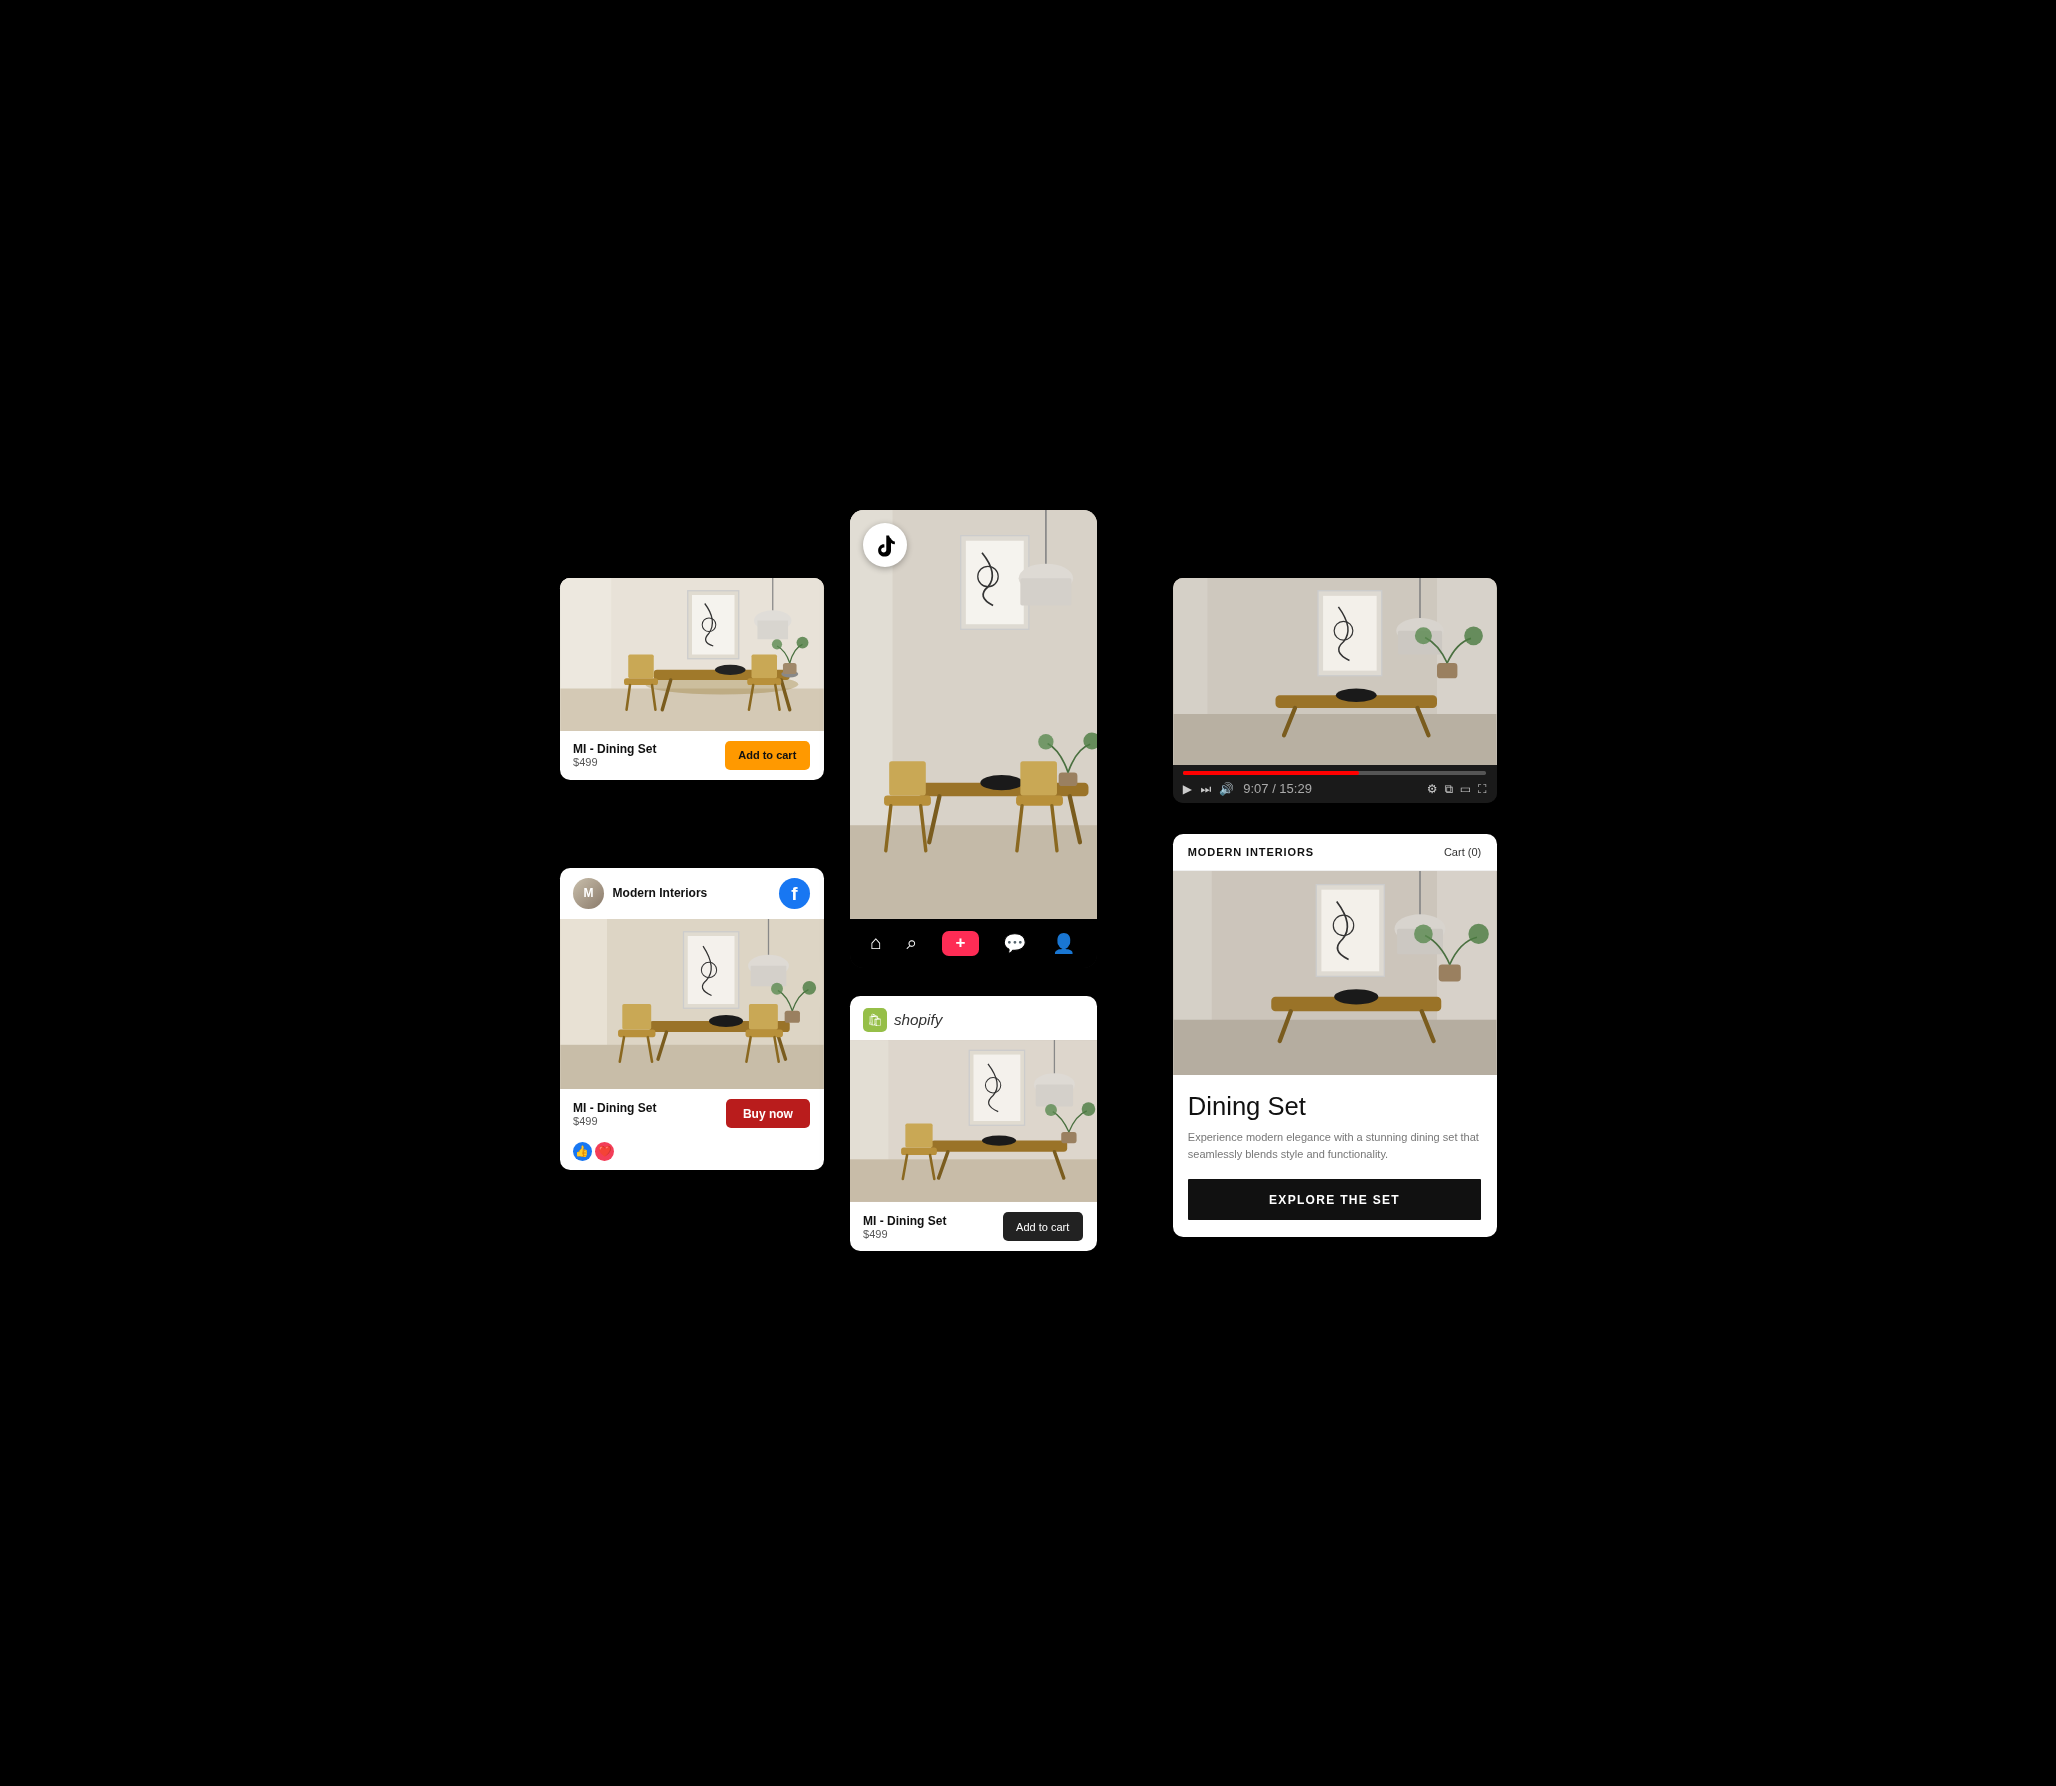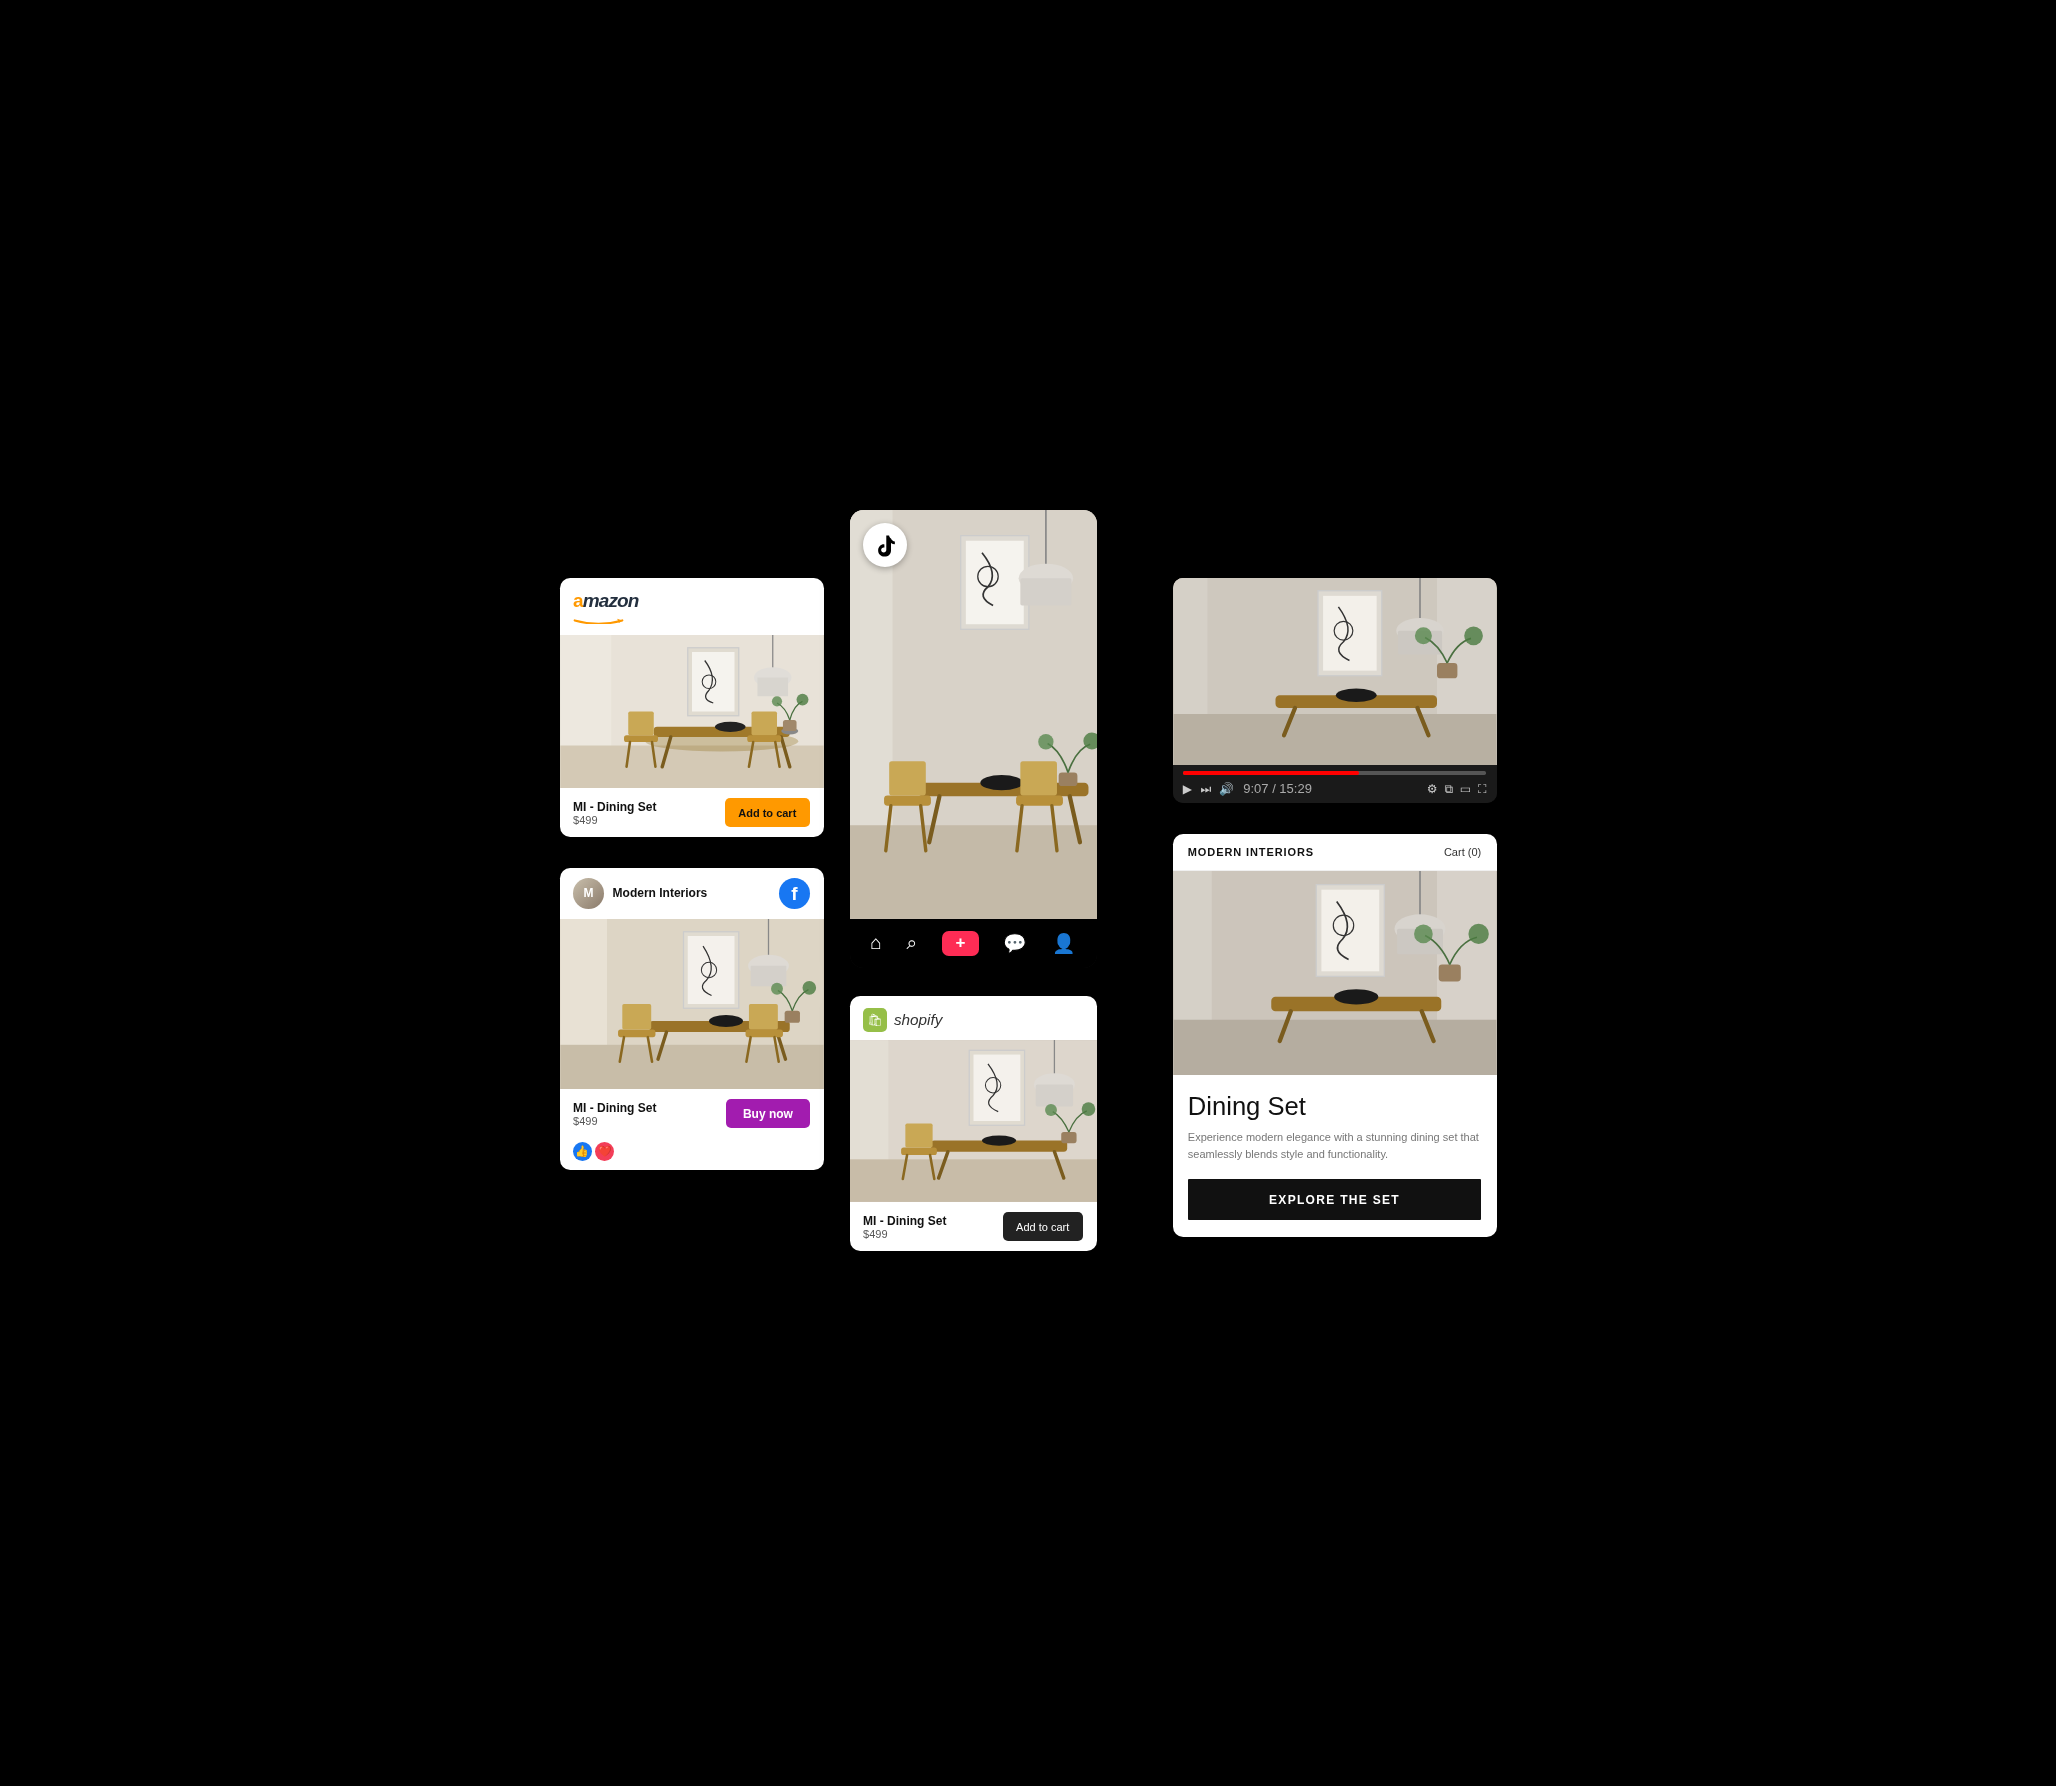--- a/index.html
+++ b/index.html
@@ -142,21 +142,21 @@
       position: relative;
       overflow: hidden;
     }
     .fb-footer {
       padding: 10.2px 13.6px;
       display: flex;
       align-items: center;
       justify-content: space-between;
     }
     .btn-buy-now {
-      background: #a21caf;
+      background: #b91c1c;
       color: #fff;
       border: none;
       border-radius: 5.1px;
       padding: 7.7px 17px;
       font-size: 12px;
       font-weight: 600;
       cursor: pointer;
     }
     .fb-reactions {
       display: flex;
@@ -424,31 +424,20 @@
       top: 0;
       left: 0;
     }
   </style>
 </head>
 <body>
 
 <div class="scene">
 
   <div class="amazon-card">
-    <div class="amazon-header">
-      <div>
-        <div class="amazon-logo">
-          <span>a</span>mazon
-        </div>
-        <svg class="amazon-smile" viewBox="0 0 60 8">
-          <path d="M2 4 Q30 12 58 4" stroke="#ff9900" stroke-width="2.5" fill="none" stroke-linecap="round"></path>
-          <polygon points="52,2 58,4 54,7" fill="#ff9900"></polygon>
-        </svg>
-      </div>
-    </div>
     <div class="amazon-product-img">
       <svg class="furniture-scene-svg" viewBox="0 0 310 180" xmlns="http://www.w3.org/2000/svg">
 
         <rect x="0" y="0" width="310" height="180" fill="#e8e2d8"></rect>
 
         <rect x="0" y="0" width="60" height="180" fill="#f0ece4" opacity="0.6"></rect>
 
         <rect x="0" y="130" width="310" height="50" fill="#d4c9b5"></rect>
 
         <rect x="150" y="15" width="60" height="80" fill="#e0dbd0" stroke="#ccc" stroke-width="1.5"></rect>

